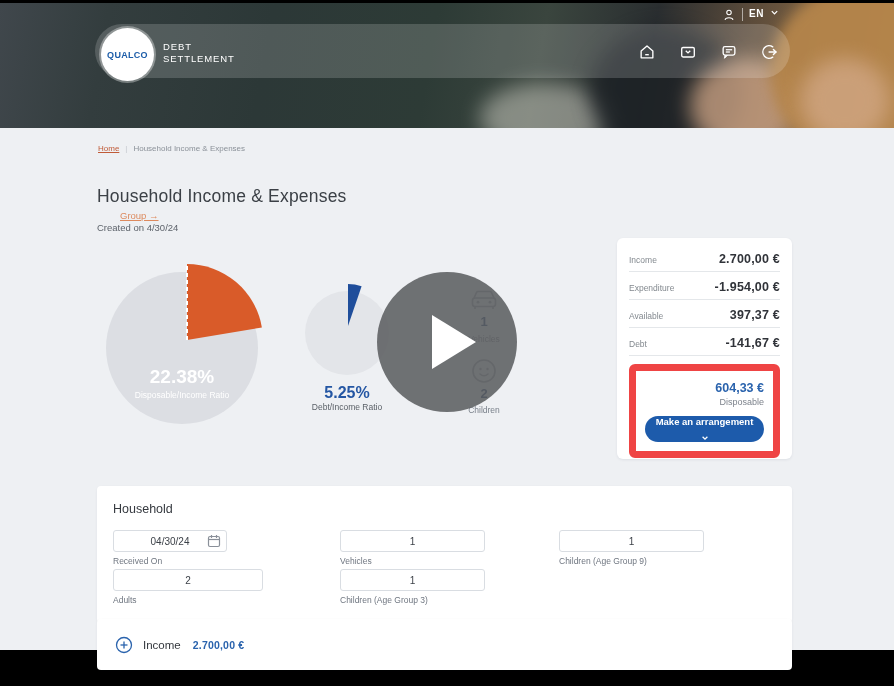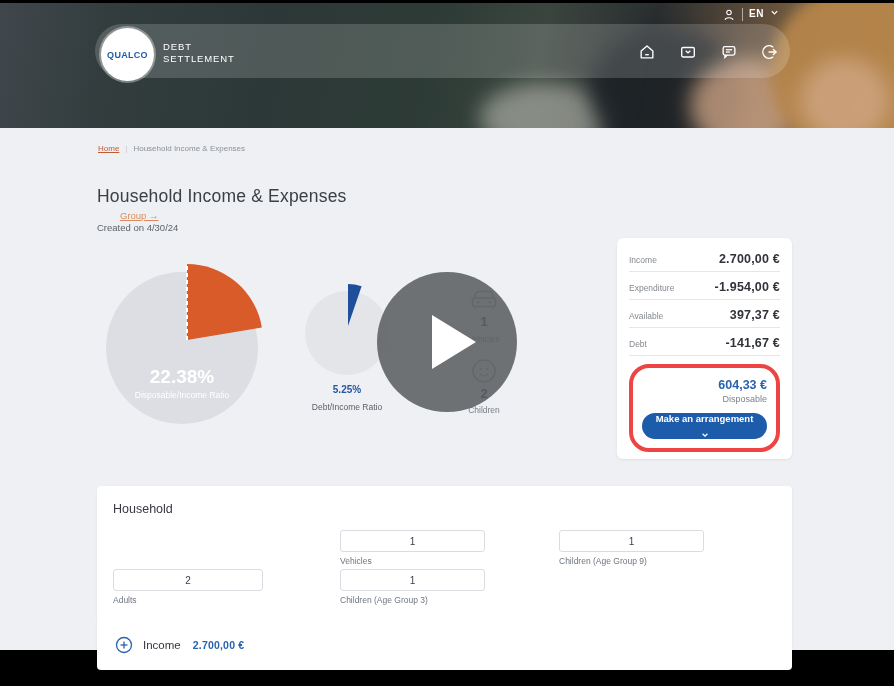--- a/index.html
+++ b/index.html
@@ -43,40 +43,40 @@
   .more-link { position:absolute; left:120px; top:82px; font-size:9.5px; color:#dd8a5e; text-decoration:underline; cursor:pointer; }
   .created-on { position:absolute; left:97px; top:94px; font-size:9.5px; color:#5d636b; }
   
   .pie-big { position:absolute; left:100px; top:132px; }
   .pie-big-pct { position:absolute; left:132px; top:238px; width:100px; text-align:center;
     font-size:19px; font-weight:bold; color:#fff; }
   .pie-big-sub { position:absolute; left:134px; top:262px; width:96px; text-align:center;
     font-size:8.5px; color:#fff; line-height:1.35; }
   .pie-small { position:absolute; left:300px; top:155px; }
   .pie-small-pct { position:absolute; left:307px; top:256px; width:80px; text-align:center;
-    font-size:10px; font-weight:bold; color:#2456a3; }
+    font-size:16px; font-weight:bold; color:#2456a3; }
   .pie-small-sub { position:absolute; left:292px; top:274px; width:110px; text-align:center;
     font-size:8.5px; color:#5b6168; }
   
   .stat-icon { position:absolute; }
   .stat-val { position:absolute; width:60px; text-align:center; font-size:13px; font-weight:bold; color:#1e3a6d; }
   .stat-lbl { position:absolute; width:80px; text-align:center; font-size:8.5px; color:#79808a; }
   
   .play-overlay { position:absolute; left:377px; top:144px; width:140px; height:140px; border-radius:50%;
     background:rgba(92,94,97,.88); cursor:pointer; z-index:30; }
   .play-triangle { position:absolute; left:55px; top:43px; width:0; height:0;
     border-left:44px solid #fff; border-top:27px solid transparent; border-bottom:27px solid transparent; }
   
   .summary-card { position:absolute; left:617px; top:110px; width:175px; height:221px; background:#fff;
     border-radius:6px; box-shadow:0 1px 3px rgba(20,30,50,.07); padding:14px 12px 10px; }
   .srow { display:flex; justify-content:space-between; align-items:baseline;
     border-bottom:1px solid #e4e7ea; padding-bottom:5px; margin-bottom:8px; }
   .srow .slabel { font-size:8.5px; color:#83898f; }
   .srow .svalue { font-size:12.5px; font-weight:600; color:#303339; letter-spacing:.2px; }
-  .dispo-card { border:4px solid #ef4444; border-radius:20px; padding:10px 9px 9px; margin-top:4px; text-align:right; }
+  .dispo-card { border:7px solid #ef4444; border-radius:6px; padding:10px 9px 9px; margin-top:4px; text-align:right; }
   .dispo-value { font-size:12.5px; font-weight:bold; color:#2a63ad; }
   .dispo-label { font-size:9px; color:#7d838c; margin:2px 0 9px; }
   .arrange-btn { width:100%; height:26px; border:none; border-radius:13px; background:#1d5bab; color:#fff;
     font-size:9.5px; font-weight:600; display:flex; align-items:center; justify-content:center; gap:7px;
     cursor:pointer; font-family:inherit;flex-direction:column; }
   
   .household-card { position:absolute; left:97px; top:342px; width:695px; height:137px; background:#fff;
     border-radius:4px; box-shadow:0 1px 3px rgba(20,30,50,.06);margin-top:16px; }
   .hh-title { position:absolute; left:16px; top:16px; font-size:12.5px; color:#35393f; }
   .field { position:absolute; }
@@ -222,20 +222,30 @@
         <svg width="10" height="10" viewBox="0 0 10 10">
           <polyline points="2,3.5 5,6.5 8,3.5" fill="none" stroke="#fff" stroke-width="1.6"></polyline>
         </svg>
       </button>
     </div>
   </div>
 
   <div class="household-card">
     <div class="hh-title">Household</div>
 
+    <div class="field f0">
+      <input type="text" value="04/30/24" style="">
+      <svg class="cal-icon" viewBox="0 0 14 14">
+        <rect x="1.5" y="2.5" width="11" height="10" rx="1.5" fill="none" stroke="#8a9099" stroke-width="1.2"></rect>
+        <line x1="4.5" y1="1" x2="4.5" y2="4" stroke="#8a9099" stroke-width="1.2"></line>
+        <line x1="9.5" y1="1" x2="9.5" y2="4" stroke="#8a9099" stroke-width="1.2"></line>
+        <line x1="1.5" y1="5.5" x2="12.5" y2="5.5" stroke="#8a9099" stroke-width="1.2"></line>
+      </svg>
+      <div class="flabel">Received On</div>
+    </div>
 
     <div class="field f1">
       <input type="text" value="1" style="">
       <div class="flabel">Vehicles</div>
     </div>
 
     <div class="field f2">
       <input type="text" value="1" style="">
       <div class="flabel">Children (Age Group 9)</div>
     </div>

